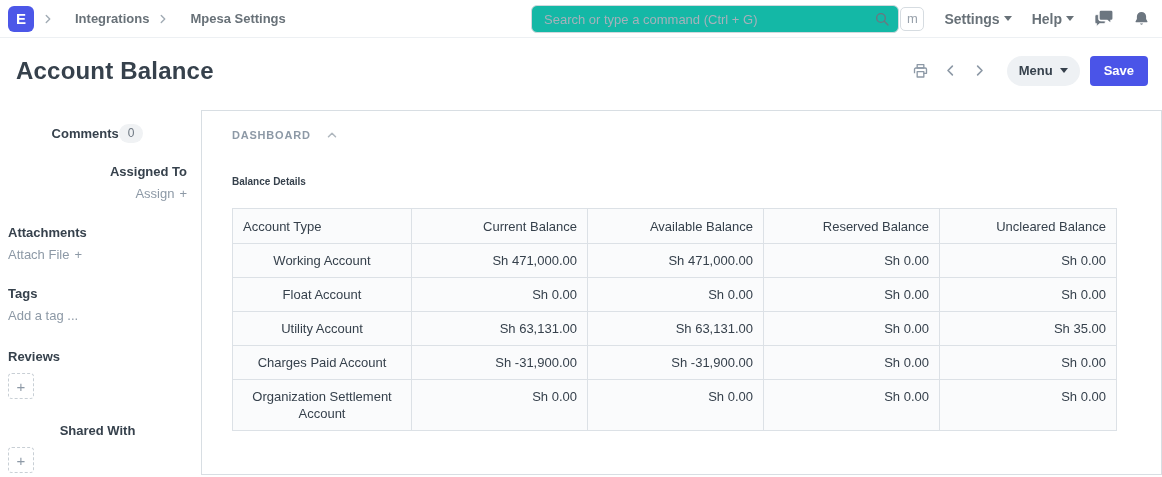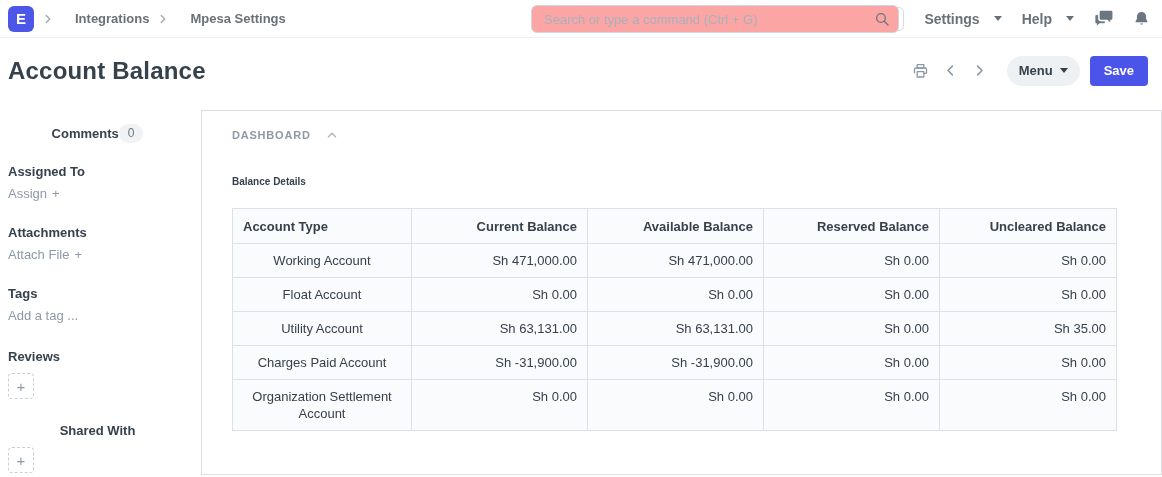--- a/index.html
+++ b/index.html
@@ -18,40 +18,40 @@
     display: flex; align-items: center; justify-content: center; cursor: pointer;
   }
   .crumb-sep { display: flex; align-items: center; margin: 0 7px; }
   .breadcrumb-link { font-size: 13px; font-weight: 700; color: #687178; cursor: pointer; padding-left: 13px; }
   .nav-search {
     position: absolute; left: 531px; top: 5px; width: 368px; height: 28px;
   }
   .nav-search input {
     width: 100%; height: 100%; border: 1px solid #d1d8dd; border-radius: 6px;
     padding: 0 32px 0 12px; font-size: 13px; color: #36414c; outline: none;
-    font-family: inherit; background: #fca5a5;
+    font-family: inherit; background: #14b8a6;
   }
   .nav-search input::placeholder { color: #a6b1bb; }
   .nav-search .search-glyph { position: absolute; right: 9px; top: 6px; }
   .nav-right { margin-left: auto; display: flex; align-items: center; gap: 20px; }
   .avatar {
     width: 24px; height: 24px; border: 1px solid #d6dce1; border-radius: 5px;
     color: #98a1ab; font-size: 13px; display: flex; align-items: center; justify-content: center;
     background: #fff; cursor: pointer;
   }
-  .nav-item { display: flex; align-items: center; gap: 14px; font-size: 14px; font-weight: 700; color: #687178; cursor: pointer; }
+  .nav-item { display: flex; align-items: center; gap: 4px; font-size: 14px; font-weight: 700; color: #687178; cursor: pointer; }
   .caret-down {
     width: 0; height: 0; border-left: 4px solid transparent; border-right: 4px solid transparent;
     border-top: 5px solid #687178; display: inline-block;
   }
   .nav-icon-btn { display: flex; align-items: center; cursor: pointer; }
 
   
   .page-head {
-    height: 65px; display: flex; align-items: center; padding: 0 14px 0 8px; background: #fff;
+    height: 65px; display: flex; align-items: center; padding: 0 14px 0 16px; background: #fff;
   }
   .page-title { font-size: 24px; font-weight: 700; color: #36414c; letter-spacing: 0.2px; }
   .head-actions { margin-left: auto; display: flex; align-items: center; gap: 10px; }
   .icon-btn { display: flex; align-items: center; justify-content: center; cursor: pointer; padding: 2px; }
   .btn {
     height: 30px; border: none; border-radius: 4px; font-size: 13px; font-weight: 600;
     display: inline-flex; align-items: center; gap: 7px; cursor: pointer; font-family: inherit;
   }
   .btn-default { background: #eef1f4; color: #36414c; padding: 0 12px; margin-left: 8px; border-radius: 15px; }
   .btn-default .caret-down { border-top-color: #36414c; }
@@ -66,40 +66,40 @@
   .count-badge {
     background: #f0f2f4; color: #6c7680; border-radius: 10px; font-size: 12px;
     padding: 2px 9px; line-height: 15px;
   }
   .dashed-plus {
     width: 26px; height: 26px; margin-top: 9px; border: 1px dashed #c8cfd5; border-radius: 4px;
     color: #8d99a6; font-size: 15px; display: flex; align-items: center; justify-content: center;
     cursor: pointer; background: #fff;
   }
   .s-comments { margin-top: 0; }
-  .s-assigned { margin-top: 21px; }
+  .s-assigned { margin-top: 21px; text-align: right; }
   .s-attach   { margin-top: 23px; }
   .s-tags     { margin-top: 23px; }
   .s-reviews  { margin-top: 25px; }
   .s-shared   { margin-top: 24px; text-align: center; }
 
   .main-box {
     flex: 1; margin-top: 7px; height: 365px; background: #fff;
     border: 1px solid #d8dee3; padding: 17px 30px 0 30px;
   }
   .dashboard-row { display: flex; align-items: center; gap: 14px; cursor: pointer; }
   .dashboard-label { font-size: 11px; font-weight: 600; letter-spacing: 0.8px; color: #8d99a6; }
   .section-title { font-size: 10px; font-weight: 600; color: #36414c; margin: 34px 0 0 0; }
 
   table.balance-table { border-collapse: collapse; table-layout: fixed; width: 884px; margin-top: 21px; }
   .balance-table th, .balance-table td {
     border: 1px solid #dce1e6; background: #fafbfc; font-size: 13px; color: #36414c;
     padding: 8px 10px; line-height: 17px; vertical-align: top;
   }
-  .balance-table th { font-weight: 700; text-align: right; padding-top: 9px; }
+  .balance-table th { font-weight: 400; text-align: right; padding-top: 9px; }
   .balance-table th:first-child { text-align: left; }
   .balance-table td { text-align: right; }
   .balance-table td:first-child { text-align: center; }
 
   svg { display: block; }
 </style>
 </head>
 <body>
 
 <div class="app">

